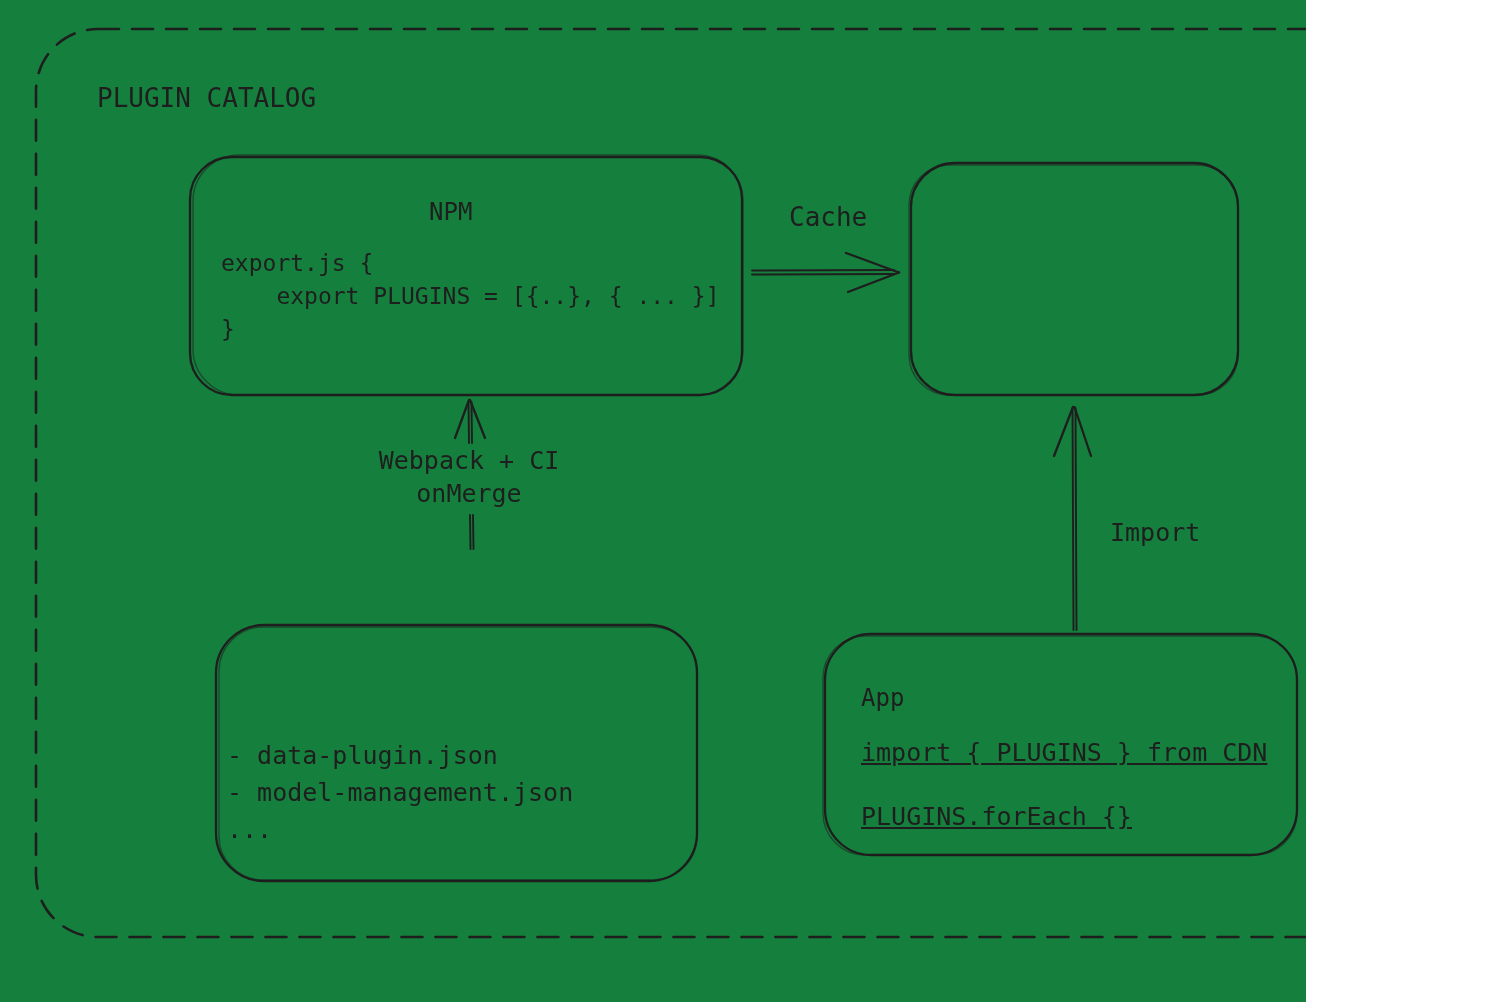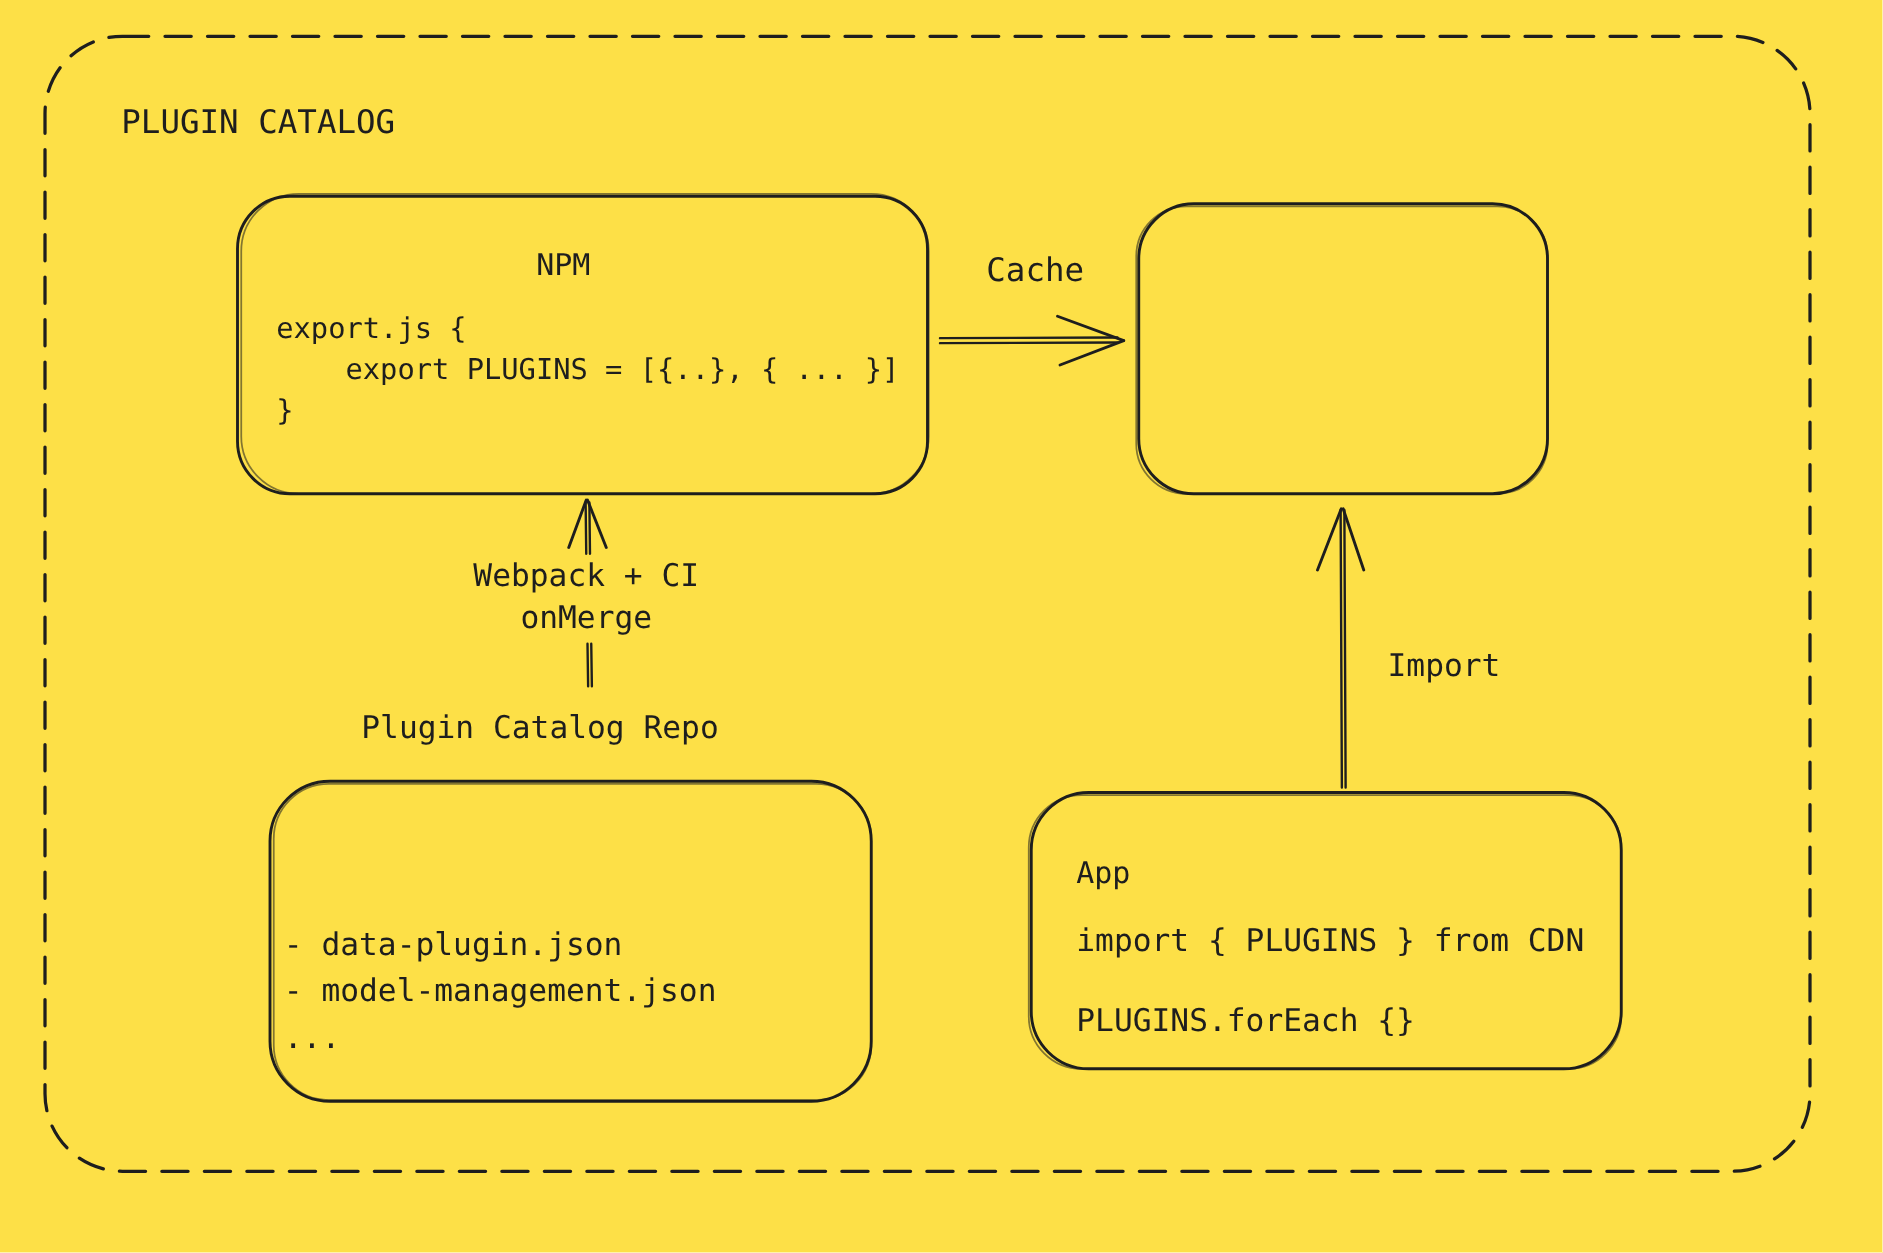--- a/index.html
+++ b/index.html
@@ -2,23 +2,23 @@
 <html><head>
 <meta charset="utf-8">
 <style>
   html, body {
     margin: 0;
     padding: 0;
     background: #ffffff;
   }
   .canvas {
     position: relative;
-    width: 1506px;
+    width: 1306px;
     height: 1002px;
-    background: #fde047;
+    background: #15803d;
     overflow: hidden;
     font-family: "DejaVu Sans Mono", "Liberation Mono", monospace;
     color: #1e1e1e;
   }
   .shapes {
     position: absolute;
     left: 0;
     top: 0;
     width: 1506px;
     height: 1002px;
@@ -43,21 +43,21 @@
   .title-label     { left: 97px;  top: 82px;  font-size: 26px; }
   .npm-title       { left: 429px; top: 197px; font-size: 24px; }
   .npm-code        { left: 221px; top: 247px; font-size: 23px; line-height: 33px; }
   .cdn-label       { left: 911px; top: 265px; width: 327px; text-align: center; font-size: 26px; }
   .cache-label     { left: 789px; top: 201px; font-size: 26px; }
   .merge-label     { left: 328px; top: 444px; width: 282px; text-align: center;
                      font-size: 25px; line-height: 33px; white-space: pre-line; }
   .repo-title      { left: 289px; top: 566px; font-size: 25px; }
   .repo-files      { left: 227px; top: 737px; font-size: 25px; line-height: 37px; }
   .app-title       { left: 861px; top: 683px; font-size: 24px; }
-  .app-code        { left: 861px; top: 737px; font-size: 25px; line-height: 32px; }
+  .app-code        { left: 861px; top: 737px; font-size: 25px; line-height: 32px; text-decoration: underline; }
   .import-label    { left: 1110px; top: 517px; font-size: 25px; }
 </style>
 </head>
 <body>
 
 <div class="canvas">
 
   <svg class="shapes" viewBox="0 0 1506 1002" aria-hidden="true">
 
     <g>
@@ -115,21 +115,20 @@
   <div class="label npm-code">export.js {
     export PLUGINS = [{..}, { ... }]
 }</div>
 
 
   <div class="label cache-label">Cache</div>
 
   <div class="label merge-label">Webpack + CI
 onMerge</div>
 
-  <div class="label repo-title">Plugin Catalog Repo</div>
 
   <div class="label repo-files">- data-plugin.json
 - model-management.json
 ...</div>
 
   <div class="label app-title">App</div>
 
   <div class="label app-code">import { PLUGINS } from CDN
 
 PLUGINS.forEach {}</div>

